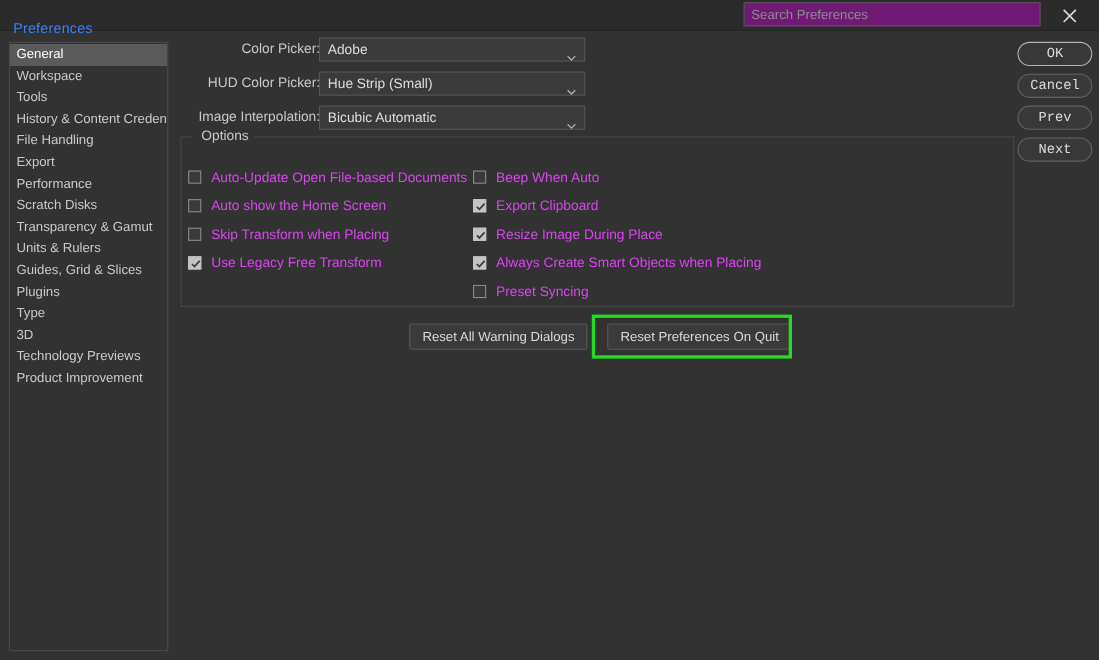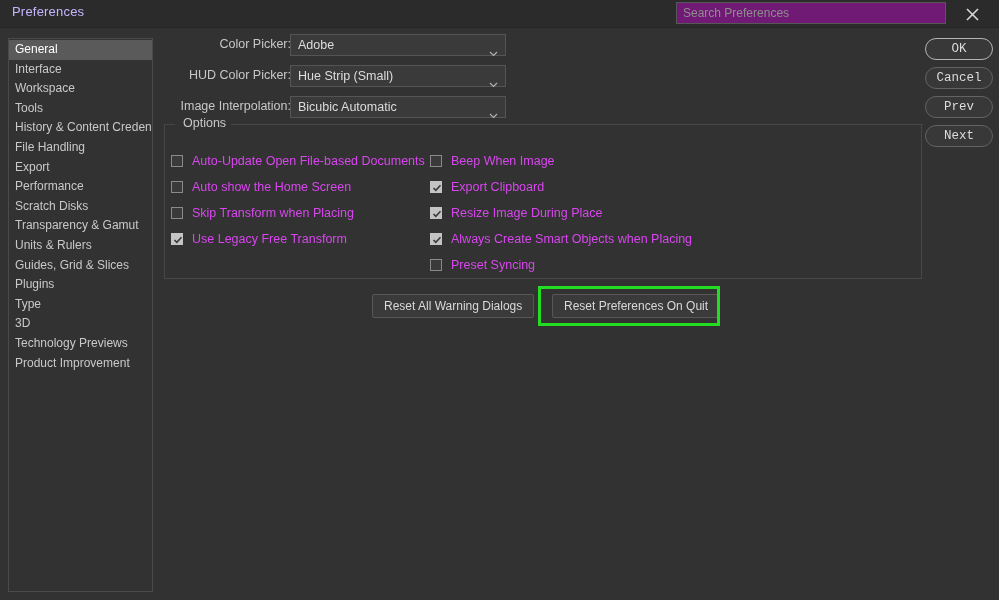--- a/index.html
+++ b/index.html
@@ -17,22 +17,22 @@
   }
 
   
   #titlebar {
     position: absolute; left: 0; top: 0;
     width: 999px; height: 28px;
     background: #2b2b2b;
     border-bottom: 1px solid #262626;
   }
   #title-text {
-    position: absolute; left: 12px; top: 4px;
-    font-size: 13px; color: #c4b5fd;
+    position: absolute; left: 12px; top: 18px;
+    font-size: 13px; color: #3b82f6;
     letter-spacing: .2px;
   }
   #search-input {
     position: absolute; left: 676px; top: 2px;
     width: 270px; height: 22px;
     background: #701a75;
     border: 1px solid #575757;
     color: #d8d8d8;
     font-size: 12px;
     font-family: "Liberation Sans", sans-serif;
@@ -81,21 +81,21 @@
   }
   .field-label {
     position: absolute; right: 639px; top: 3px;
     font-size: 12.5px;
     color: #c8c8c8;
     white-space: nowrap;
     text-align: right;
   }
   .select-box {
     position: absolute; left: 130px; top: 0;
-    width: 216px; height: 22px;
+    width: 242px; height: 22px;
     background: #3a3a3a;
     border: 1px solid #555555;
     cursor: pointer;
     padding-left: 36px;
   }
   .select-value {
     position: absolute; left: 7px; top: 3px;
     font-size: 12.5px; color: #dddddd;
     white-space: nowrap;
   }
@@ -215,21 +215,20 @@
         <svg width="15" height="15" viewBox="0 0 15 15">
           <line x1="2" y1="2" x2="13" y2="13" stroke="#d8d8d8" stroke-width="1.6"></line>
           <line x1="13" y1="2" x2="2" y2="13" stroke="#d8d8d8" stroke-width="1.6"></line>
         </svg>
       </span>
     </div>
   </div>
 
   <div id="sidebar">
     <div class="side-item selected">General</div>
-    <div class="side-item">Interface</div>
     <div class="side-item">Workspace</div>
     <div class="side-item">Tools</div>
     <div class="side-item">History &amp; Content Credentials</div>
     <div class="side-item">File Handling</div>
     <div class="side-item">Export</div>
     <div class="side-item">Performance</div>
     <div class="side-item">Scratch Disks</div>
     <div class="side-item">Transparency &amp; Gamut</div>
     <div class="side-item">Units &amp; Rulers</div>
     <div class="side-item">Guides, Grid &amp; Slices</div>
@@ -302,21 +301,21 @@
                 <path d="M1.5 5 L3.8 7.3 L8.5 2.2" fill="none" stroke="#3a3a3a" stroke-width="1.6"></path>
               </svg>
           </span>
           <span class="opt-label">Use Legacy Free Transform</span>
         </div>
       </div>
 
       <div class="opt-col" id="opt-col-right">
         <div class="opt-row">
           <span class="cb"></span>
-          <span class="opt-label">Beep When Image</span>
+          <span class="opt-label">Beep When Auto</span>
         </div>
         <div class="opt-row">
           <span class="cb checked">
             <svg width="10" height="10" viewBox="0 0 10 10">
                 <path d="M1.5 5 L3.8 7.3 L8.5 2.2" fill="none" stroke="#3a3a3a" stroke-width="1.6"></path>
               </svg>
           </span>
           <span class="opt-label">Export Clipboard</span>
         </div>
         <div class="opt-row">

